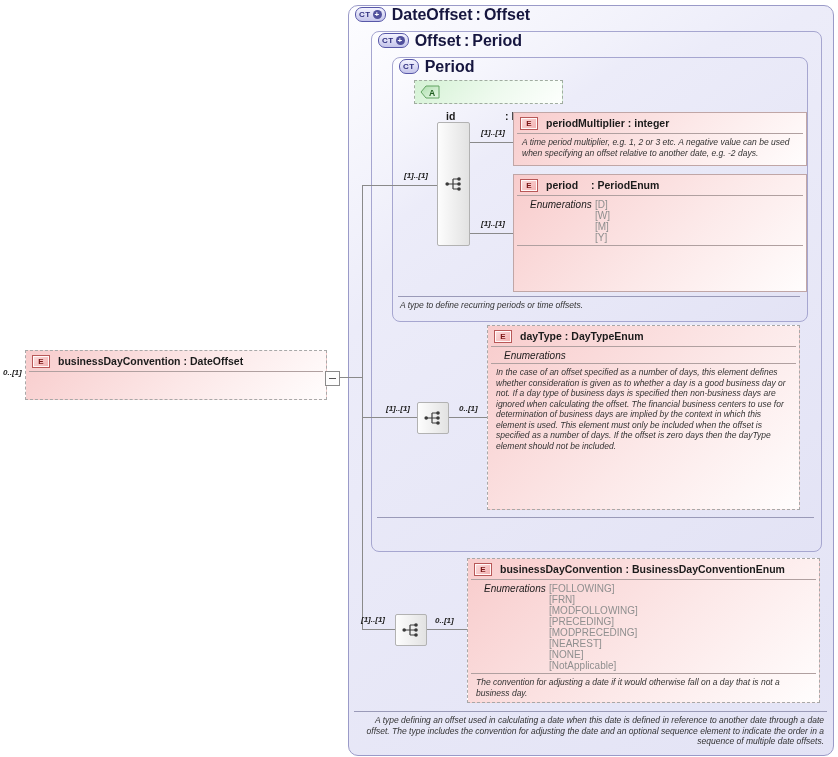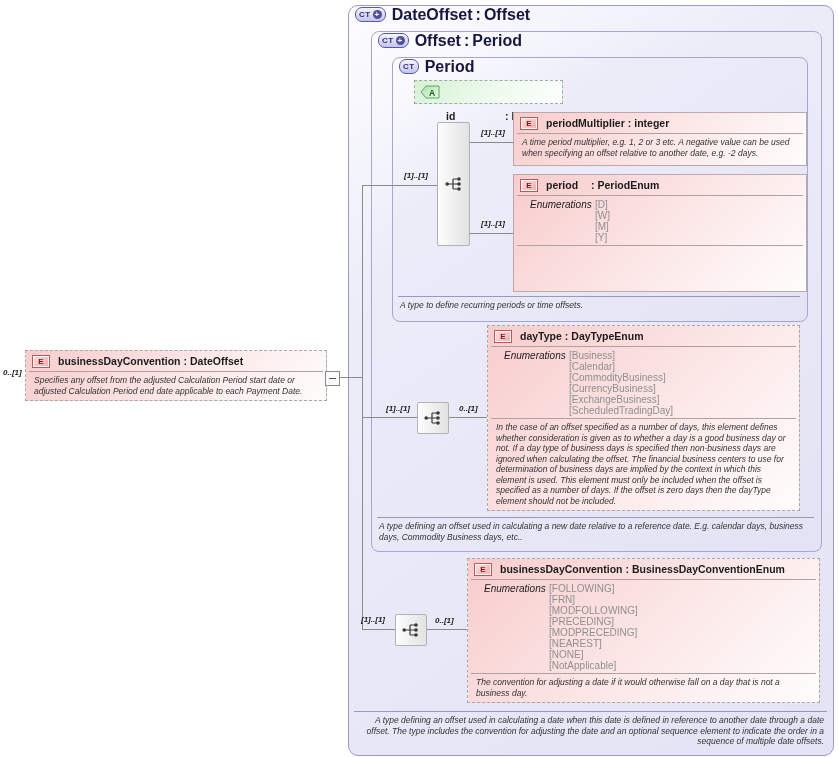--- a/index.html
+++ b/index.html
@@ -138,33 +138,26 @@
   <div class="boxnote" style="left:400px;top:300px;width:396px;">A type to define recurring periods or time offsets.</div>
 
   <div class="elem" style="left:487px;top:325px;width:311px;min-height:183px;">
     <div class="etitle">
       <span class="e-ic">E</span>
       <span class="lbl"><span class="t-name">dayType</span><span class="t-colon">:</span><span>DayTypeEnum</span></span>
     </div>
     <div class="sep"></div>
     <div class="enumrow">
       <span class="enumlab">Enumerations</span>
-      <span class="enumvals">[Business]
-[Calendar]
-[CommodityBusiness]
-[CurrencyBusiness]
-[ExchangeBusiness]
-[ScheduledTradingDay]</span>
     </div>
     <div class="sep"></div>
     <div class="note">In the case of an offset specified as a number of days, this element defines whether consideration is given as to whether a day is a good business day or not. If a day type of business days is specified then non-business days are ignored when calculating the offset. The financial business centers to use for determination of business days are implied by the context in which this element is used. This element must only be included when the offset is specified as a number of days. If the offset is zero days then the dayType element should not be included.</div>
   </div>
 
   <div class="boxrule" style="left:377px;top:517px;width:437px;"></div>
-  <div class="boxnote" style="left:379px;top:521px;width:432px;">A type defining an offset used in calculating a new date relative to a reference date. E.g. calendar days, business days, Commodity Business days, etc..</div>
 
   <div class="elem" style="left:467px;top:558px;width:351px;min-height:140px;">
     <div class="etitle">
       <span class="e-ic">E</span>
       <span class="lbl"><span class="t-name">businessDayConvention</span><span class="t-colon">:</span><span>BusinessDayConventionEnum</span></span>
     </div>
     <div class="sep"></div>
     <div class="enumrow">
       <span class="enumlab">Enumerations</span>
       <span class="enumvals">[FOLLOWING]
@@ -229,20 +222,19 @@
   <div class="card" style="left:361px;top:615px;">[1]..[1]</div>
   <div class="card" style="left:435px;top:616px;">0..[1]</div>
   <div class="card" style="left:3px;top:368px;">0..[1]</div>
 
   <div class="elem" style="left:25px;top:350px;width:300px;min-height:48px;">
     <div class="etitle">
       <span class="e-ic">E</span>
       <span class="lbl"><span class="t-name">businessDayConvention</span><span class="t-colon">:</span><span>DateOffset</span></span>
     </div>
     <div class="sep"></div>
-    <div class="note">Specifies any offset from the adjusted Calculation Period start date or adjusted Calculation Period end date applicable to each Payment Date.</div>
   </div>
 
   <div class="handle" style="left:325px;top:371px;">
     <div class="dash"></div>
   </div>
 
 </div>
 
 </body></html>

